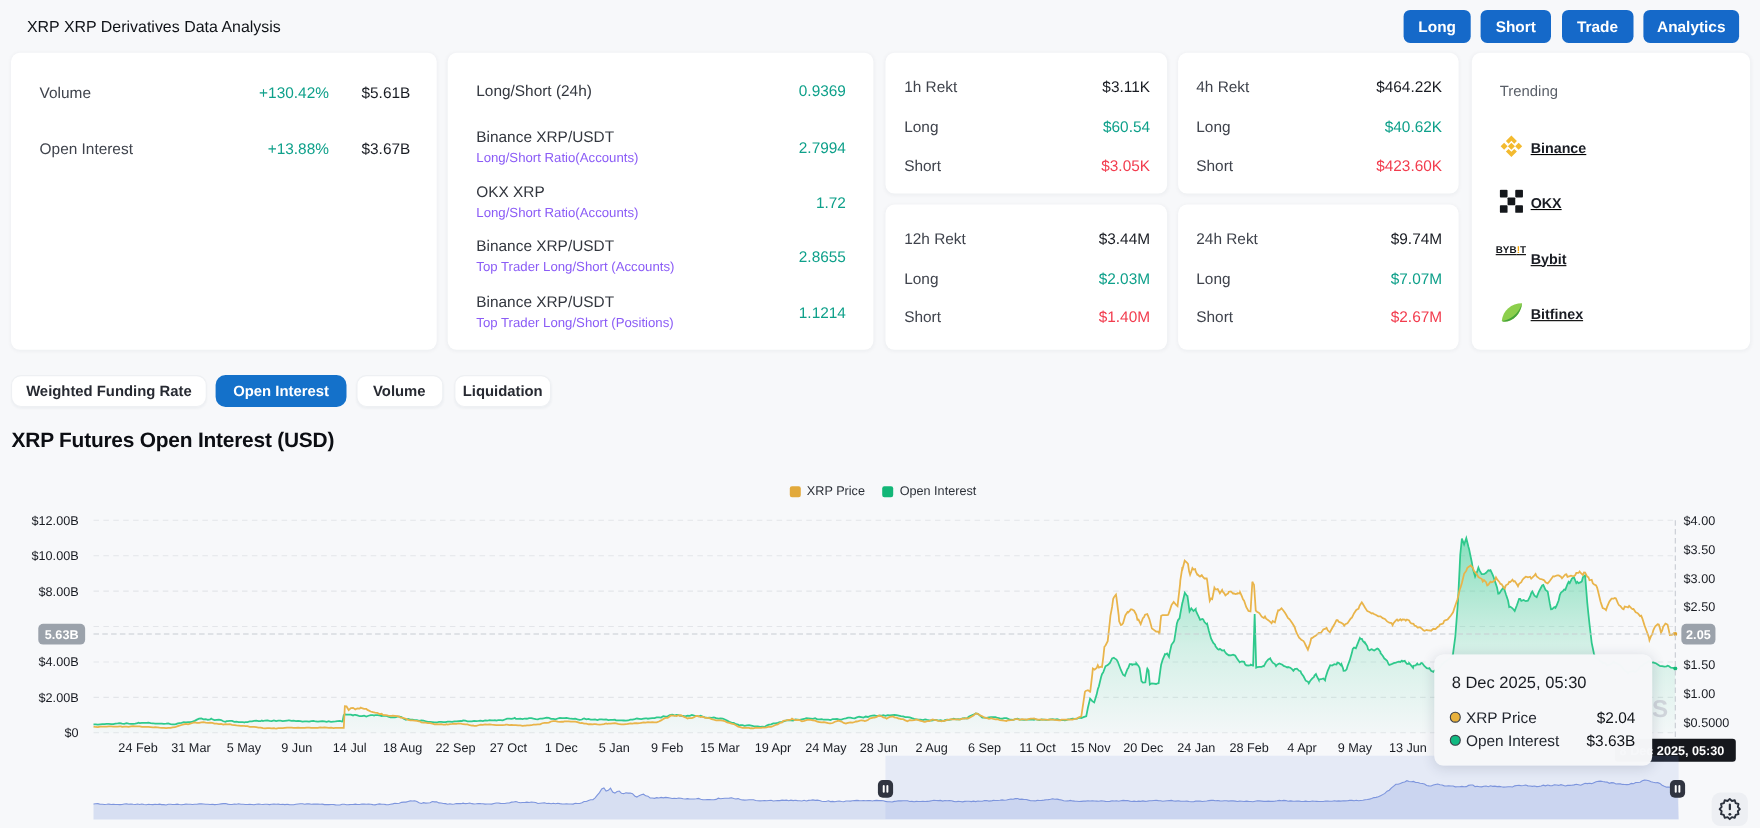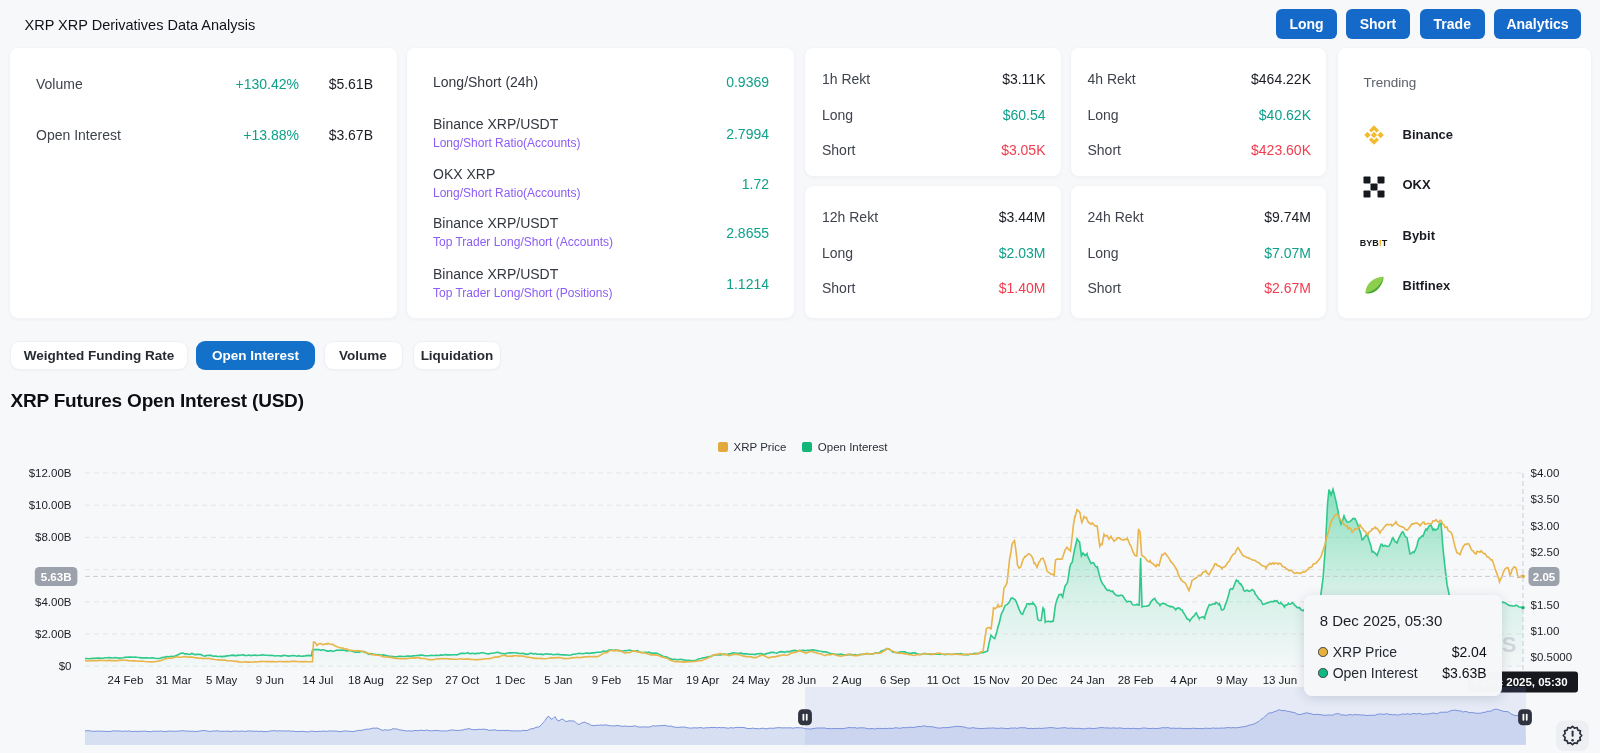--- a/index.html
+++ b/index.html
@@ -15,22 +15,22 @@
 .lab2 { font-size:14px; color:#33373f; }
 .sub { font-size:12px; color:#8b5cf6; margin-top:4px; }
 .tval { position:absolute; right:25px; font-size:14px; color:#0ea08a; }
 .btn { position:absolute; top:9px; height:30px; background:#1569c9; color:#fff; font-weight:bold; font-size:14px; border-radius:6px; display:flex; align-items:center; justify-content:center; }
 .tab { position:absolute; top:340.5px; height:29px; border-radius:9px; font-weight:bold; font-size:13.5px; display:flex; align-items:center; justify-content:center; background:#fff; border:1px solid #eef0f3; color:#272a32; box-shadow:0 1px 2px rgba(30,40,70,0.04); }
 .tab.act { background:#1471ca; color:#fff; border:none; box-shadow:none; }
 .ax { font-size:11.5px; fill:#191c23; font-family:"Liberation Sans",sans-serif; }
 .badge { font-size:11.5px; font-weight:bold; fill:#fff; font-family:"Liberation Sans",sans-serif; }
 .grid { stroke:#e3e5e9; stroke-width:1; stroke-dasharray:5 4; }
 .cross { stroke:#c7cbd2; stroke-width:1; stroke-dasharray:5 3; }
-.trow { position:absolute; left:24px; display:flex; align-items:center; height:26px; }
-.ticon { width:24px; height:26px; display:flex; align-items:flex-end; justify-content:center; margin-right:17px; }
+.trow { position:absolute; left:24px; display:flex; align-items:center; height:26px;text-decoration:underline; }
+.ticon { width:24px; height:26px; display:flex; align-items:flex-start; justify-content:center; margin-right:6px; }
 .tname { font-size:13px; font-weight:bold; color:#191c23; }
 </style></head>
 <body>
 <div style="position:absolute;left:24.5px;top:17px;font-size:14.5px;font-weight:500;color:#101318">XRP XRP Derivatives Data Analysis</div>
 <div class="btn" style="left:1276px;width:61px">Long</div>
 <div class="btn" style="left:1346px;width:64px">Short</div>
 <div class="btn" style="left:1420px;width:64.5px">Trade</div>
 <div class="btn" style="left:1494px;width:87px">Analytics</div>
 
 <div class="card" style="left:10px;top:48px;width:387px;height:269.5px">

